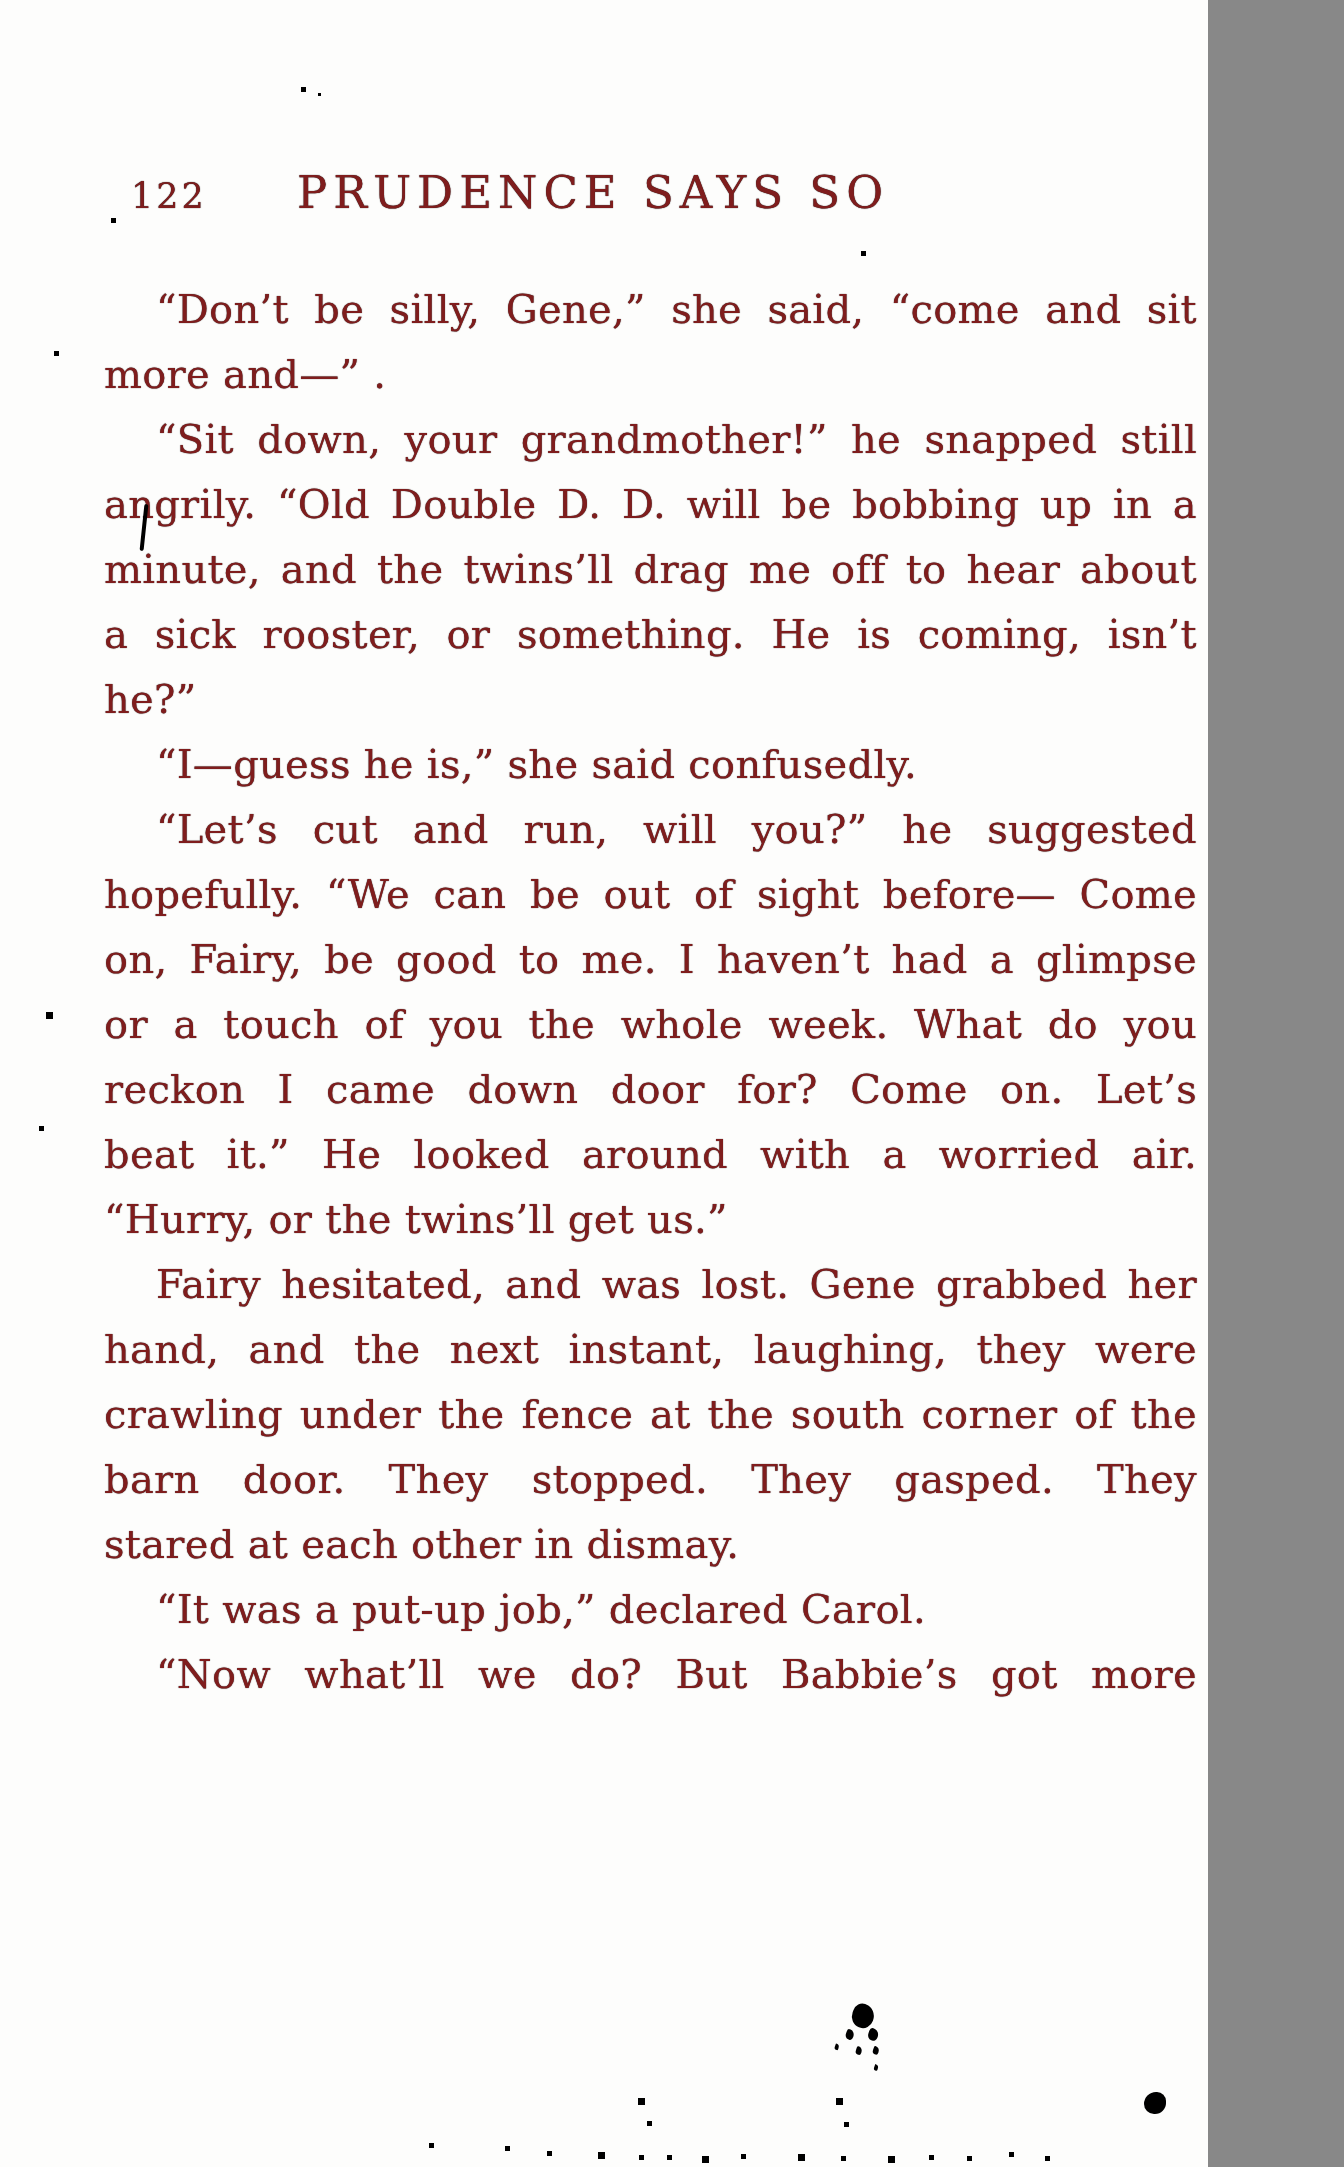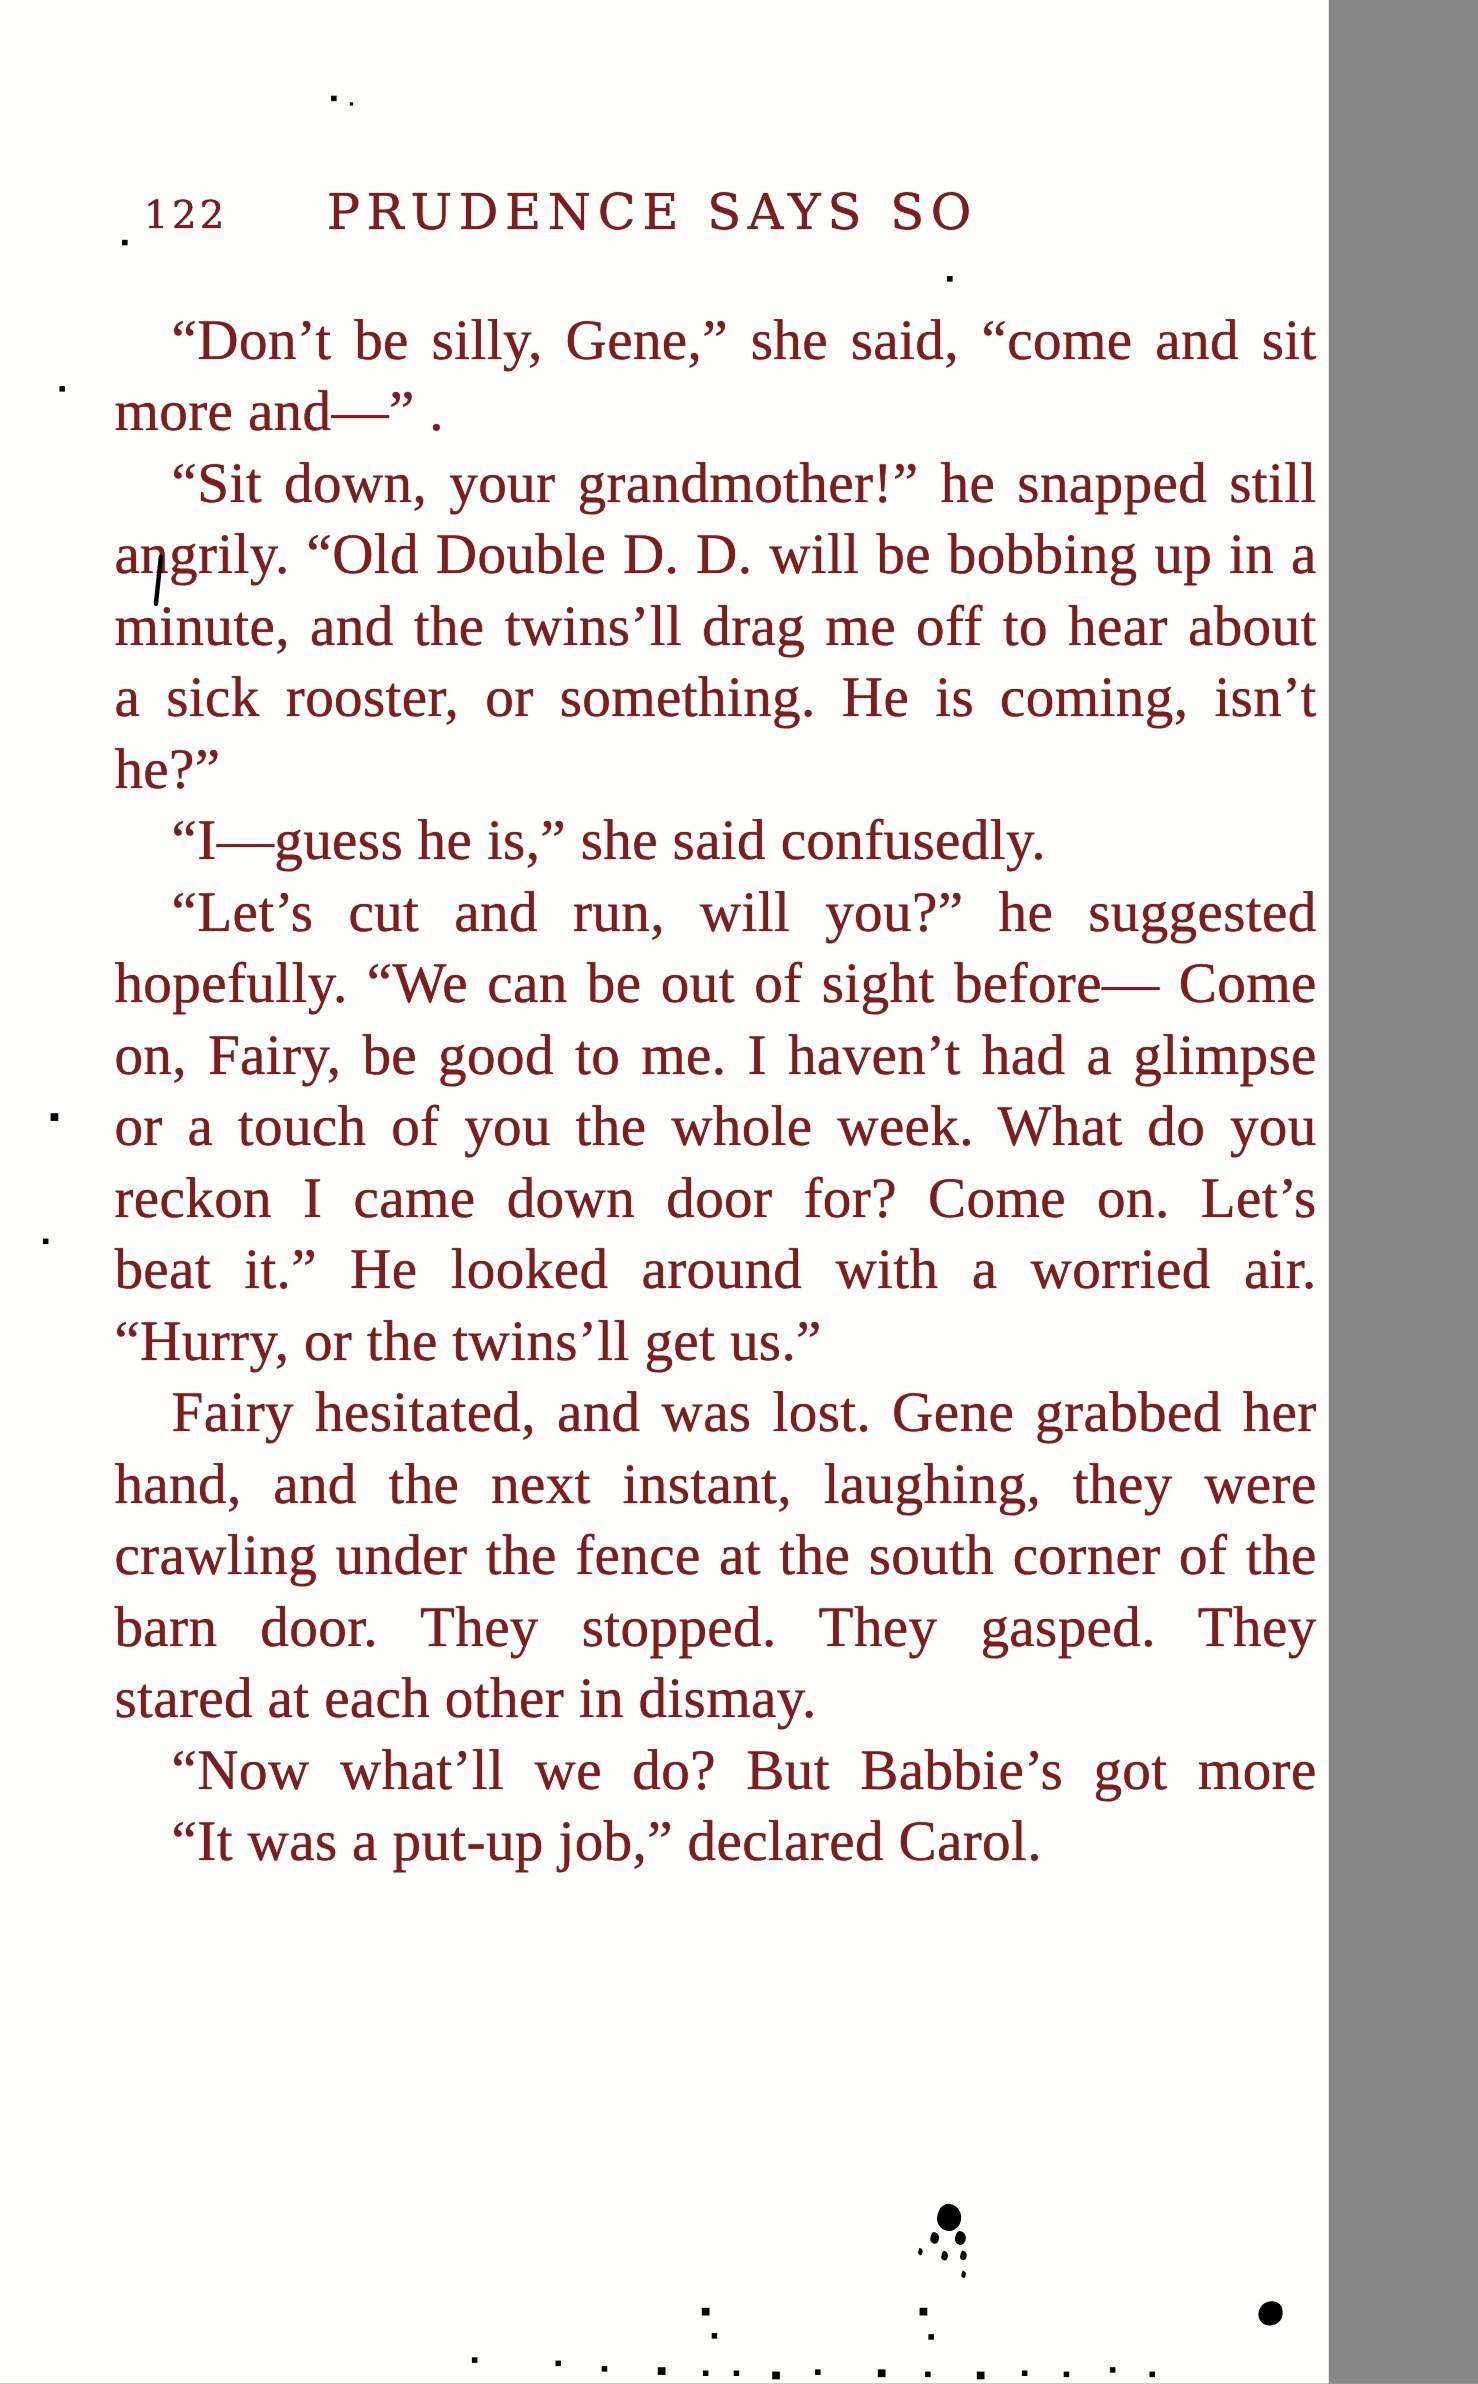--- a/index.html
+++ b/index.html
@@ -20,25 +20,24 @@
     position:absolute;left:297px;top:166px;
     font-size:45px;letter-spacing:6px;
     text-shadow:0 0 1px #000;
     white-space:nowrap;
   }
   .textblock{
     position:absolute;left:104px;top:277px;width:1093px;
   }
   .line{
     height:65px;line-height:65px;
-    font-size:52px;
+    font-size:40px;
     letter-spacing:0.3px;
     text-shadow:0 0 1px rgba(0,0,0,0.85);
     white-space:normal;
-    font-family:Liberation Serif, serif;
   }
   .j{text-align:justify;text-align-last:justify;}
   .indent{text-indent:52px;}
 
   
   .artifact{position:absolute;}
   .stroke-mark{
     width:4px;background:#000;border-radius:2px;
   }
   .ink-dot{
@@ -127,22 +126,22 @@
     <div class="line j">on, Fairy, be good to me. I haven’t had a glimpse</div>
     <div class="line j">or a touch of you the whole week. What do you</div>
     <div class="line j">reckon I came down door for? Come on. Let’s</div>
     <div class="line j">beat it.” He looked around with a worried air.</div>
     <div class="line">“Hurry, or the twins’ll get us.”</div>
     <div class="line j indent">Fairy hesitated, and was lost. Gene grabbed her</div>
     <div class="line j">hand, and the next instant, laughing, they were</div>
     <div class="line j">crawling under the fence at the south corner of the</div>
     <div class="line j">barn door. They stopped. They gasped. They</div>
     <div class="line">stared at each other in dismay.</div>
+    <div class="line indent">“It was a put-up job,” declared Carol.</div>
     <div class="line j indent">“Now what’ll we do? But Babbie’s got more</div>
-    <div class="line indent">“It was a put-up job,” declared Carol.</div>
   </div>
 
   <svg class="artifact" style="left:1232px;top:2px;" width="46" height="46">
     <rect width="46" height="46" fill="#000" filter="url(#grain2)"></rect>
   </svg>
 
   <div class="artifact" style="left:1294px;top:1268px;width:50px;height:899px;">
     <svg width="50" height="899">
       <rect width="50" height="899" fill="#000" filter="url(#grain)"></rect>
     </svg>

